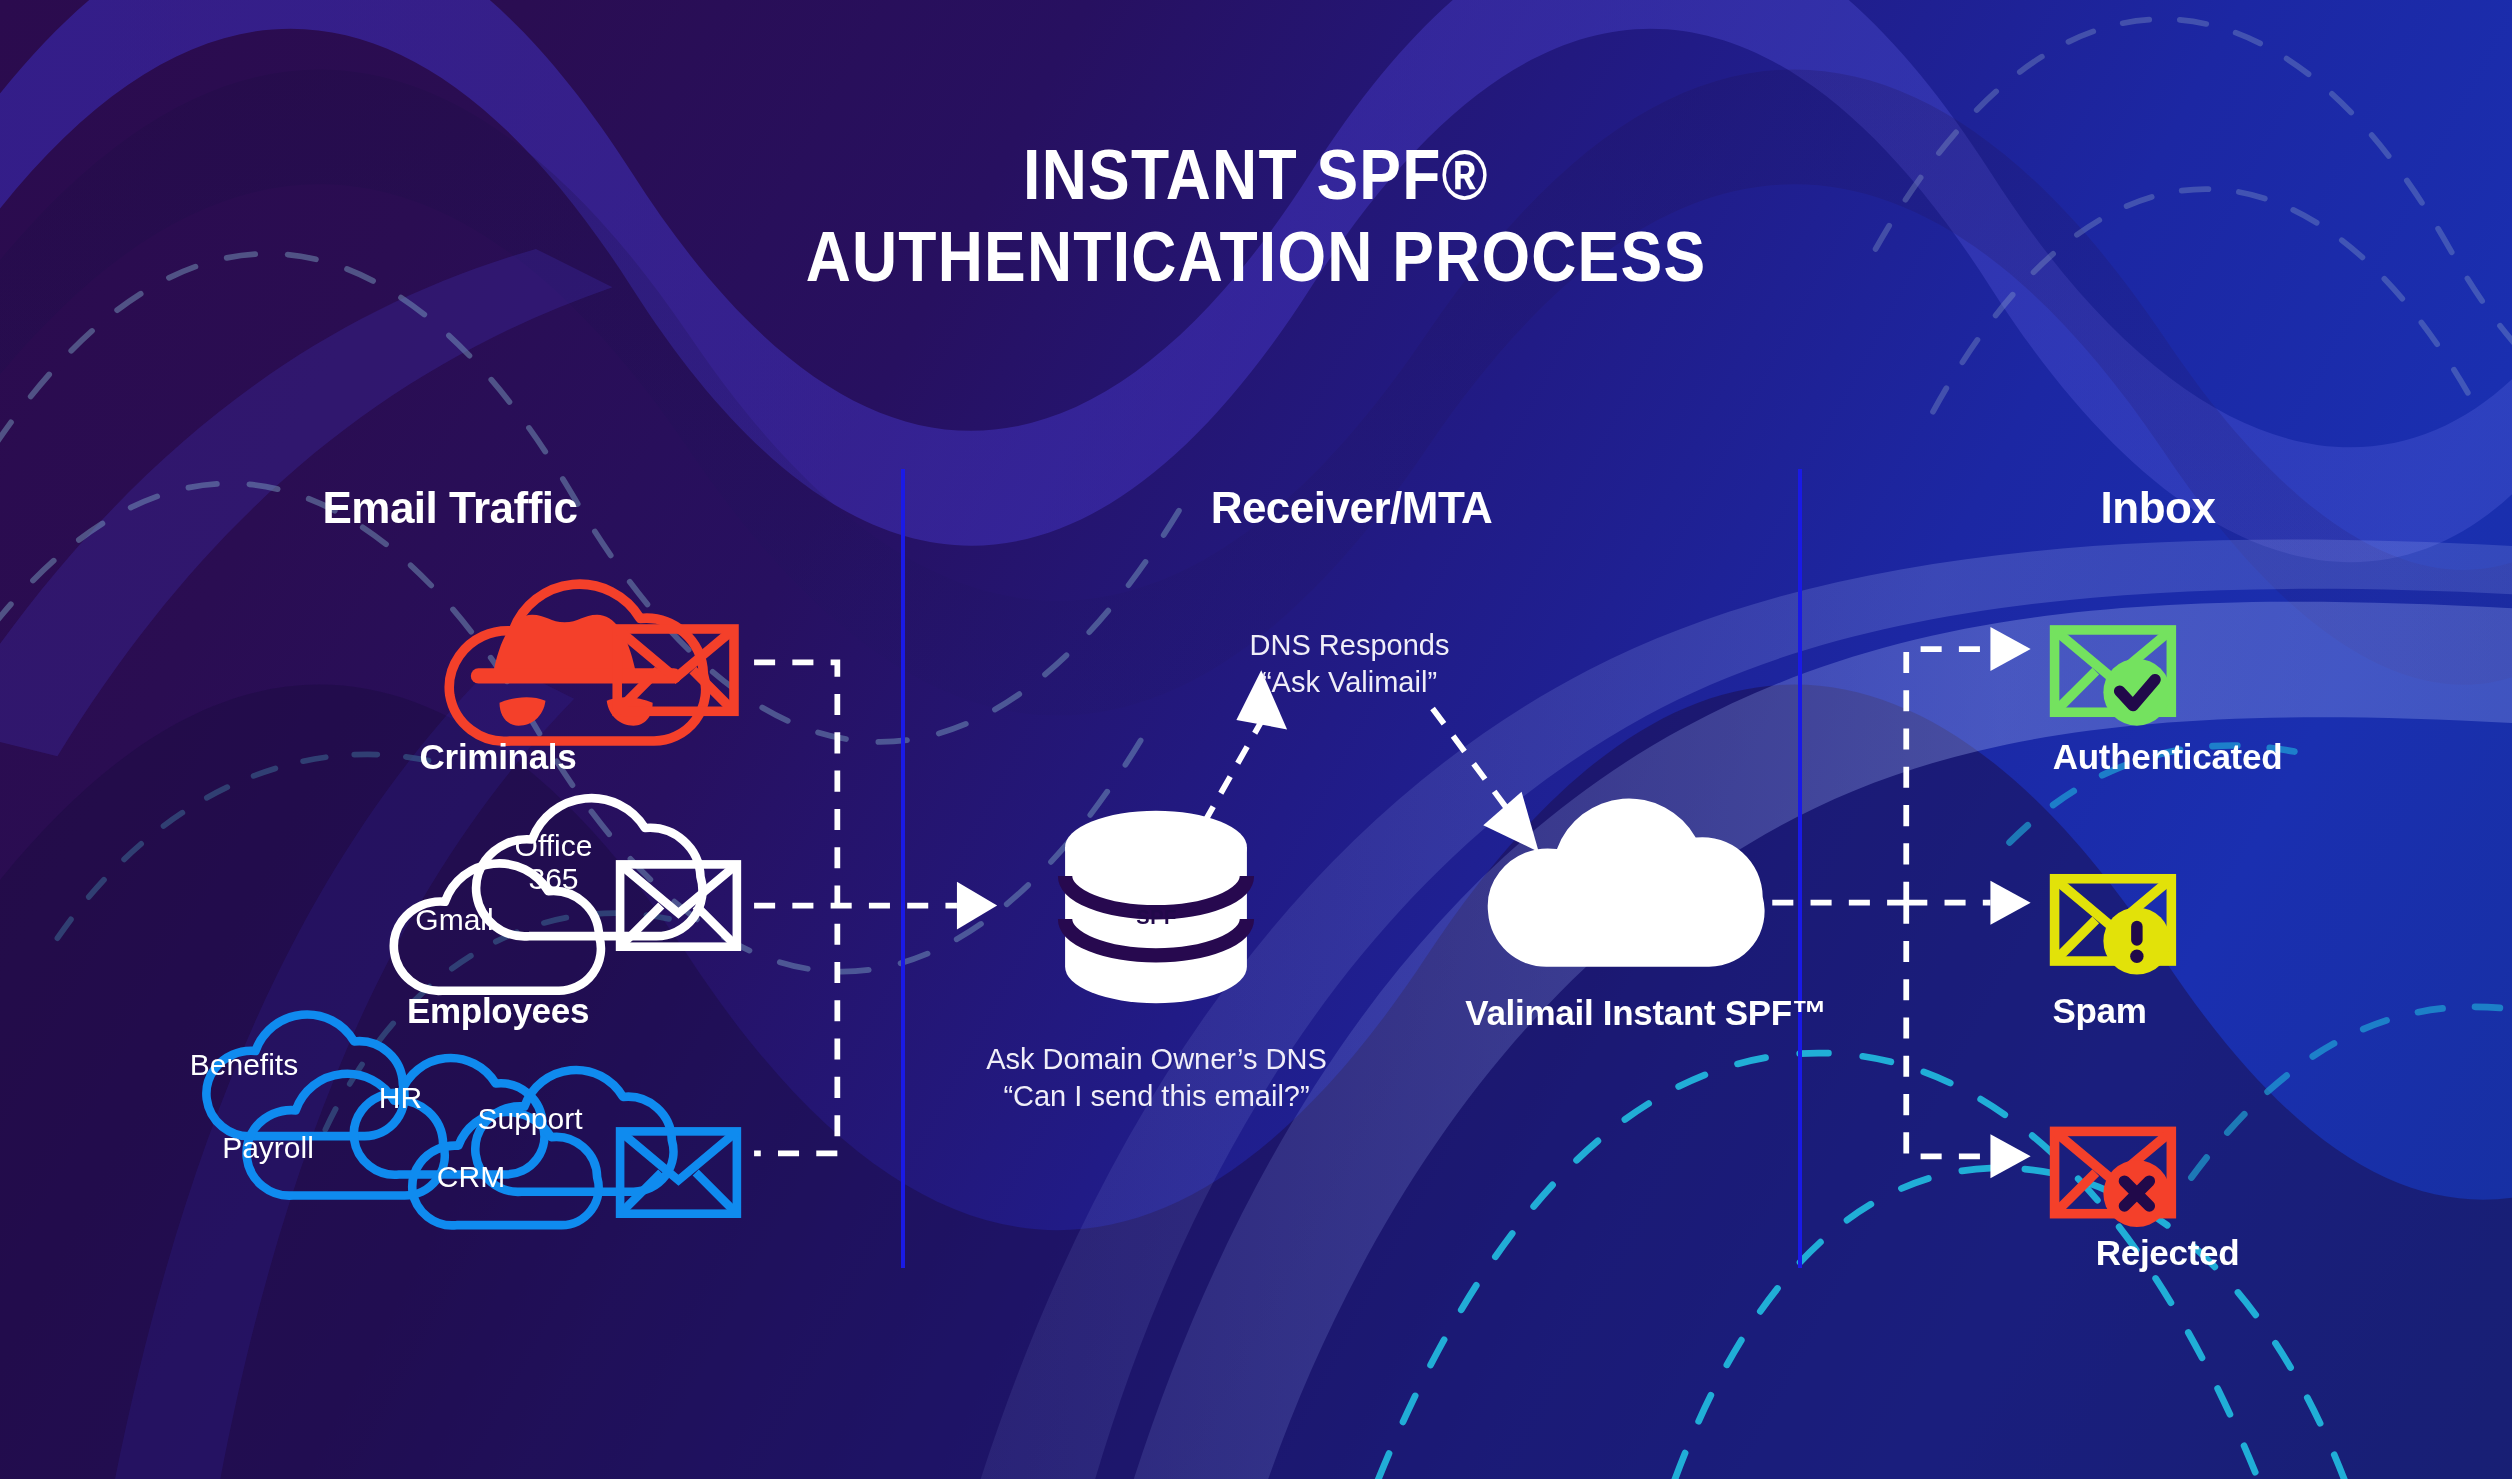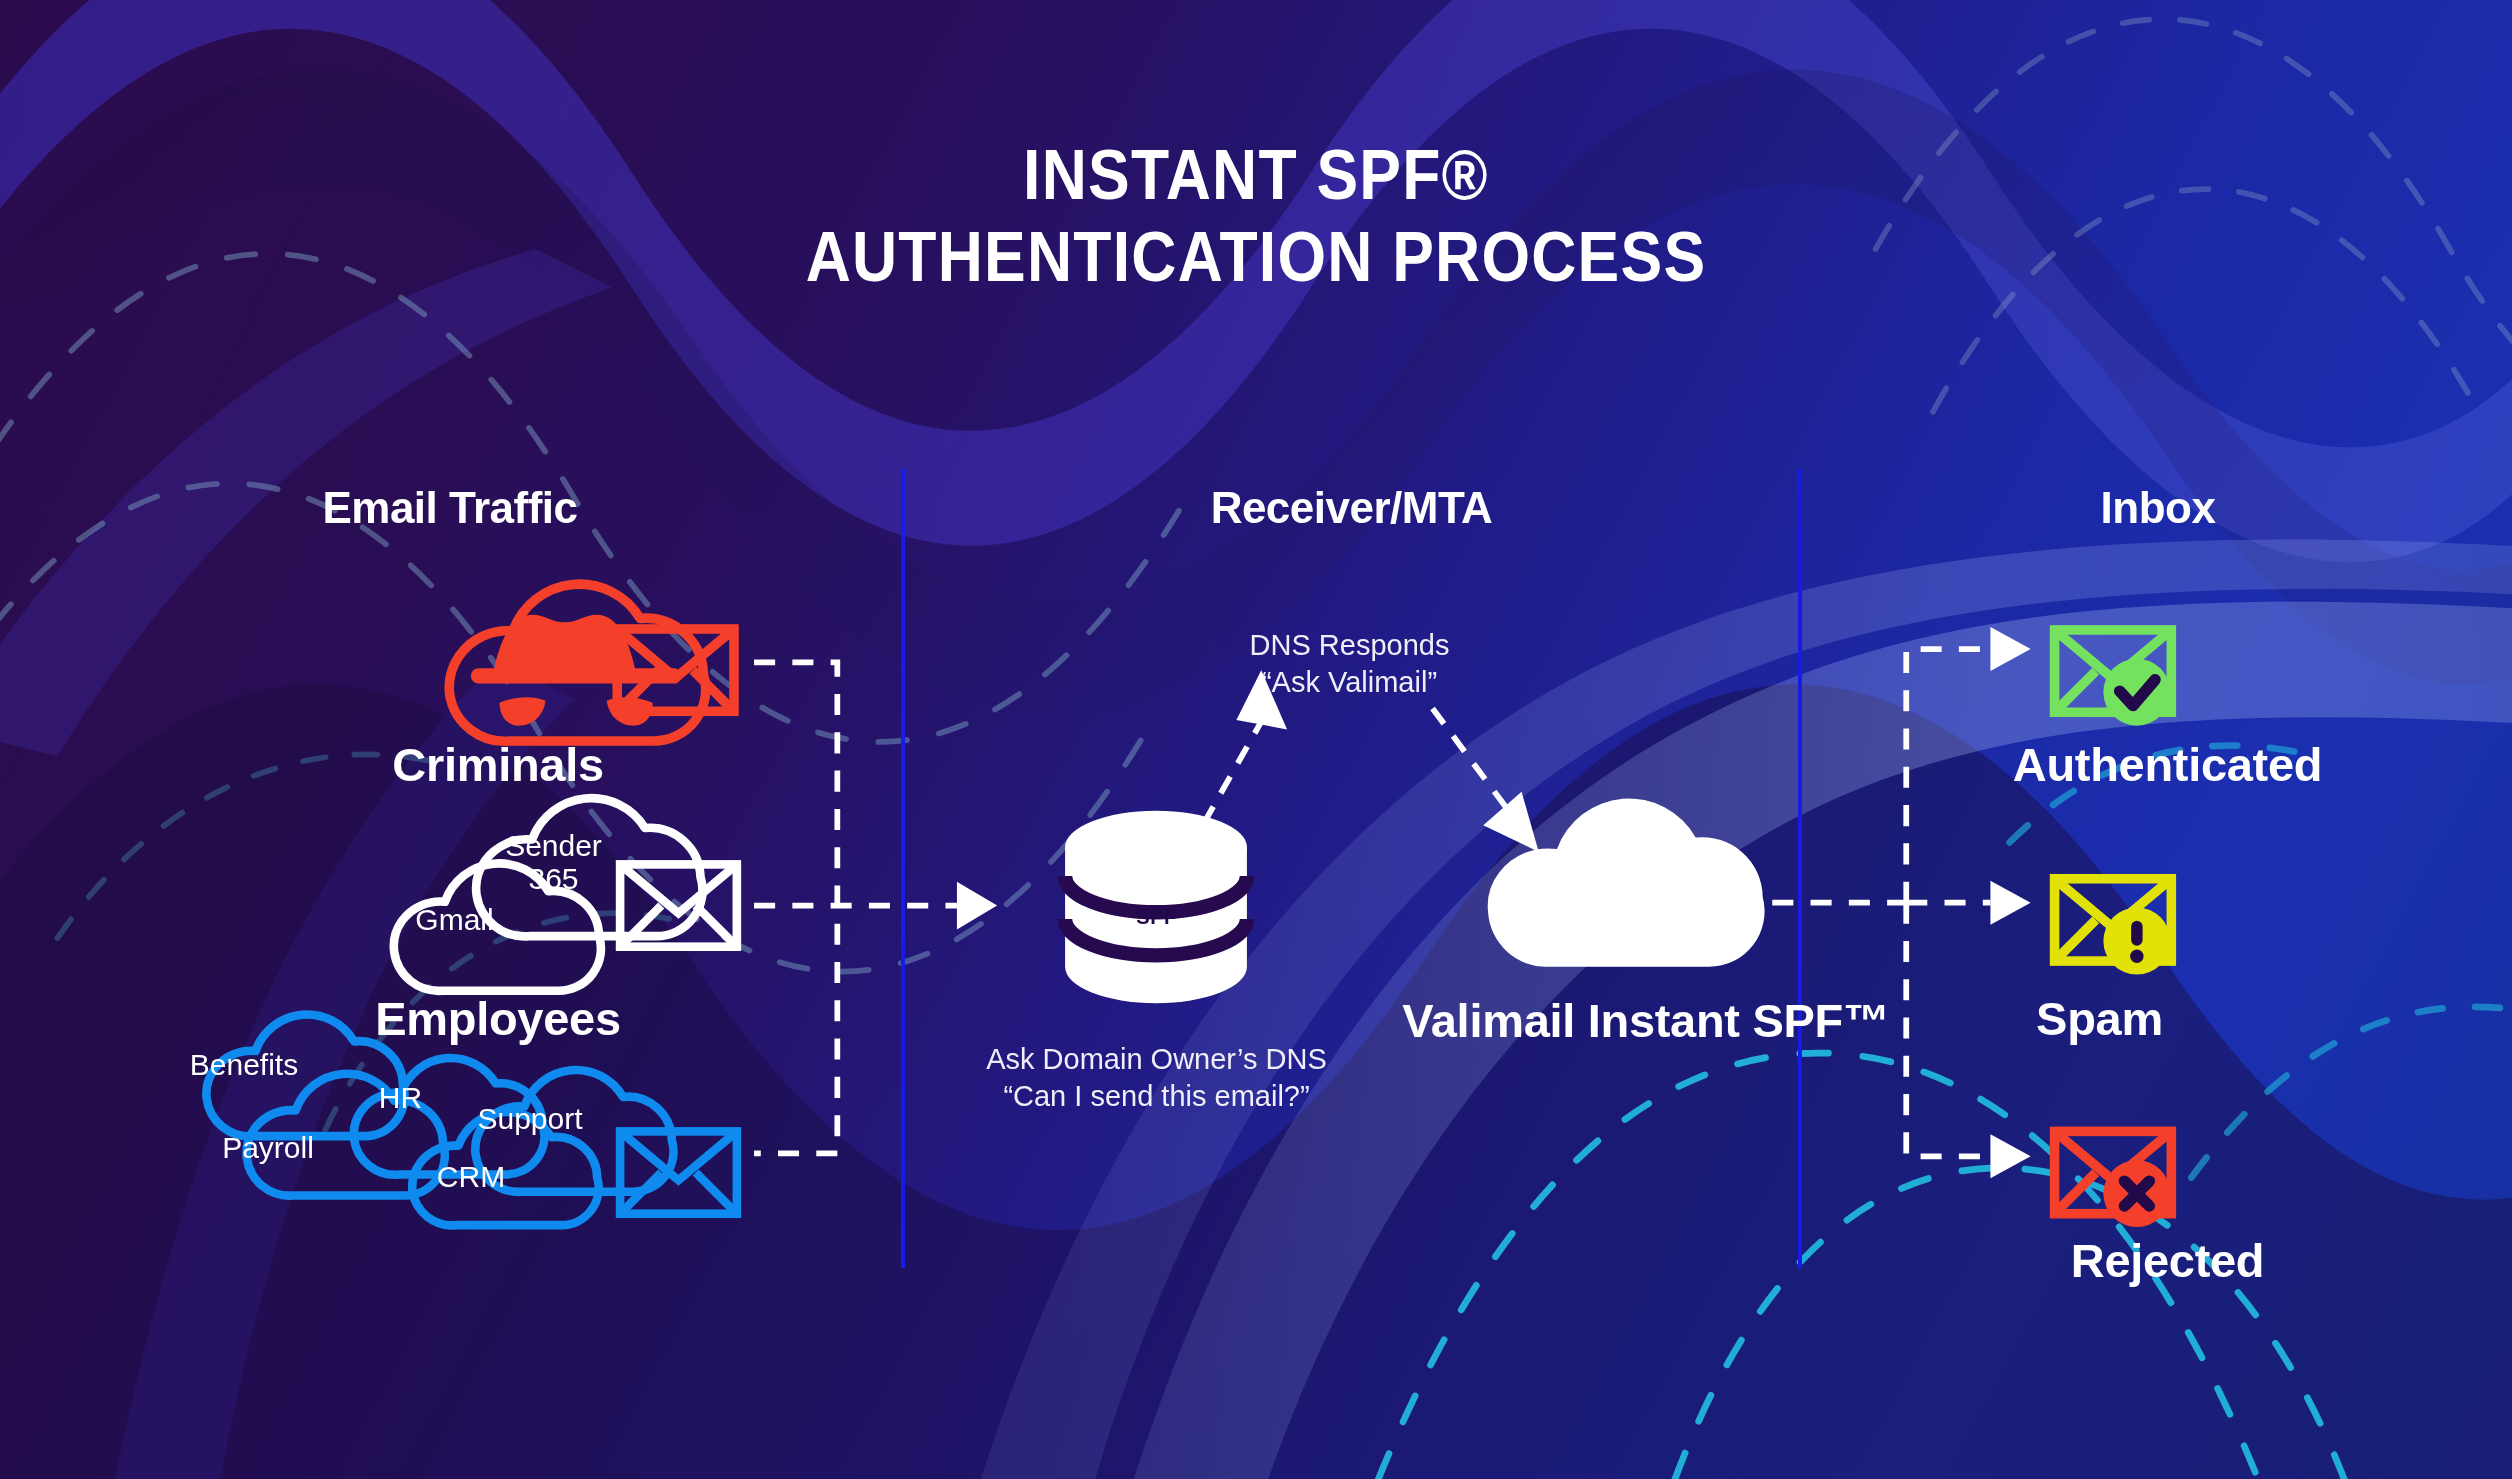--- a/index.html
+++ b/index.html
@@ -38,21 +38,21 @@
   #head-mta{left:904px;width:895px;text-align:center;top:483px;}
   #head-inbox{left:1804px;width:708px;text-align:center;top:483px;}
 
   
   .divider{position:absolute;width:3.8px;background:#1a1ae6;top:469px;height:799px;}
   #div1{left:901px;}
   #div2{left:1798px;}
 
   
   .node-title{
-    position:absolute;color:#fff;font-weight:700;font-size:47px;
+    position:absolute;color:#fff;font-weight:700;font-size:35px;
     text-align:center;white-space:nowrap;letter-spacing:-0.3px;
   }
   .node-sub{
     position:absolute;color:#f0eef8;font-weight:400;font-size:29px;
     text-align:center;line-height:1.28;
   }
 
   
   #diagram{position:absolute;left:0;top:0;width:2512px;height:1480px;}
 
@@ -336,21 +336,21 @@
     <g>
       <rect x="2147" y="1182" width="122" height="86" fill="none" stroke="#f4402a" stroke-width="10"></rect>
       <path d="M2147,1182 L2208,1233 L2269,1182" fill="none" stroke="#f4402a" stroke-width="10"></path>
       <path d="M2147,1268 L2190,1225 M2269,1268 L2226,1225" fill="none" stroke="#f4402a" stroke-width="10"></path>
       <circle cx="2233" cy="1247" r="35" fill="#f4402a"></circle>
       <path d="M2220,1234 L2246,1260 M2246,1234 L2220,1260" stroke="#21094a" stroke-width="12" stroke-linecap="round"></path>
     </g>
   </svg>
 
   <div class="cloudtxt two" style="left:494px;top:829px;width:119px;">
-    <span>Sender</span><br>
+    <span>Office</span><br>
     <span>365</span>
   </div>
   <div class="cloudtxt" style="left:397px;top:903px;width:115px;">Gmail</div>
 
   <div class="cloudtxt" style="left:177px;top:1048px;width:134px;">Benefits</div>
   <div class="cloudtxt" style="left:206px;top:1131px;width:124px;">Payroll</div>
   <div class="cloudtxt" style="left:343px;top:1081px;width:115px;">HR</div>
   <div class="cloudtxt" style="left:409px;top:1160px;width:124px;">CRM</div>
   <div class="cloudtxt" style="left:439px;top:1102px;width:182px;">Support</div>
 

